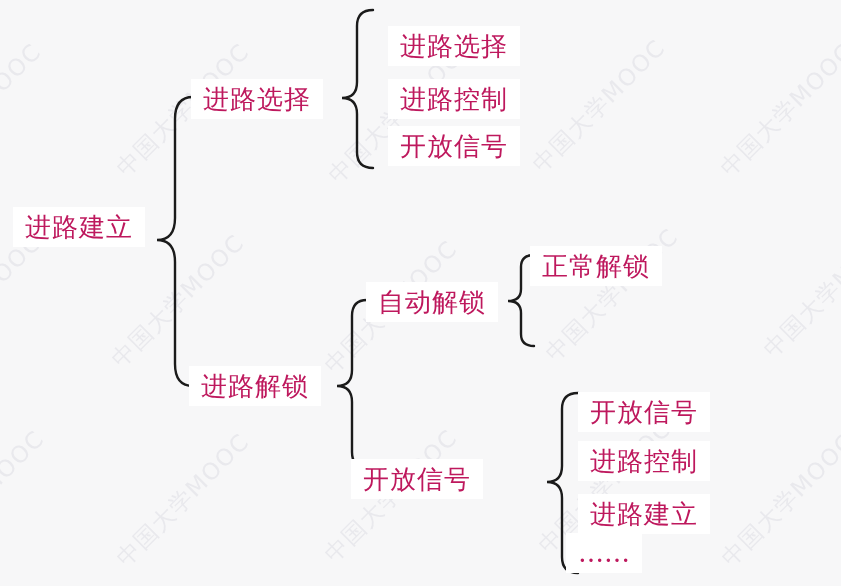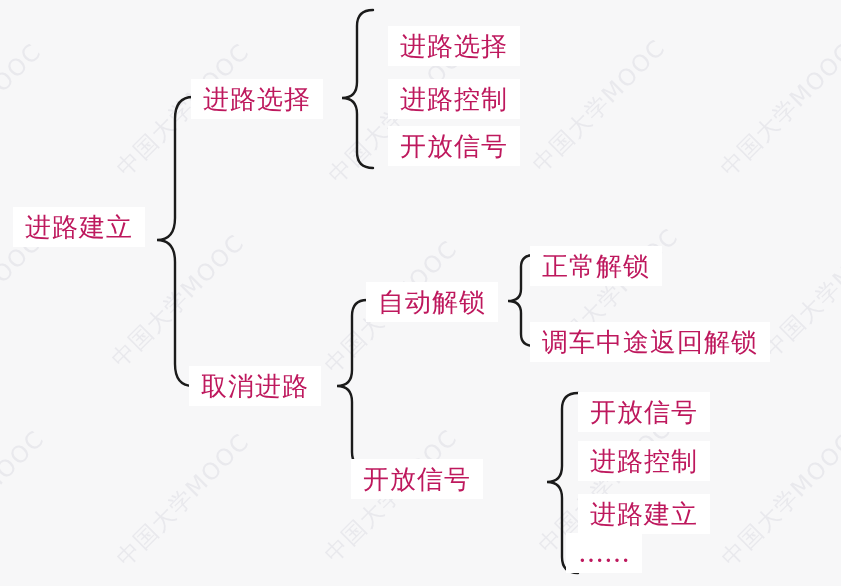--- a/index.html
+++ b/index.html
@@ -74,30 +74,29 @@
     <path d="M193,97 Q175,97 175,119 L175,218 Q175,240 157,240 Q175,240 175,262 L175,364 Q175,386 193,386"></path>
     <path d="M373,10 Q357,10 357,26 L357,82 Q357,98 342,98 Q357,98 357,114 L357,152 Q357,168 373,168"></path>
     <path d="M367,300 Q352,300 352,316 L352,370 Q352,386 337,386 Q352,386 352,402 L352,452 Q352,468 367,468"></path>
     <path d="M534,255 Q521,255 521,267 L521,289 Q521,301 508,301 Q521,301 521,313 L521,334 Q521,346 534,346"></path>
     <path d="M578,393 Q562,393 562,409 L562,466 Q562,482 547,482 Q562,482 562,498 L562,557 Q562,573 578,573"></path>
   </svg>
 
   <div class="label" style="left:13px;top:207px">进路建立</div>
 
   <div class="label" style="left:191px;top:79px">进路选择</div>
-  <div class="label" style="left:189px;top:366px">取消进路</div>
+  <div class="label" style="left:189px;top:366px">进路解锁</div>
 
   <div class="label" style="left:388px;top:26px">进路选择</div>
   <div class="label" style="left:388px;top:79px">进路控制</div>
   <div class="label" style="left:388px;top:126px">开放信号</div>
 
   <div class="label" style="left:366px;top:282px">自动解锁</div>
   <div class="label" style="left:351px;top:459px">开放信号</div>
 
   <div class="label" style="left:530px;top:246px">正常解锁</div>
-  <div class="label" style="left:530px;top:322px">调车中途返回解锁</div>
 
   <div class="label" style="left:578px;top:392px">开放信号</div>
   <div class="label" style="left:578px;top:441px">进路控制</div>
   <div class="label" style="left:578px;top:494px">进路建立</div>
   <div class="label dots" style="left:566px;top:533px">……</div>
 
 </div>
 
 </body></html>

